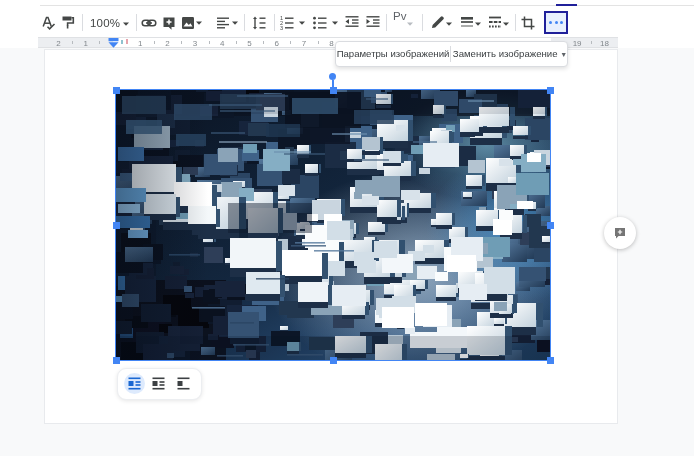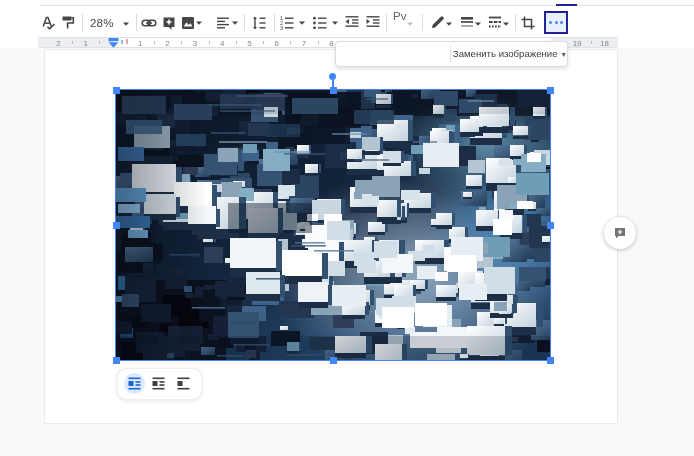--- a/index.html
+++ b/index.html
@@ -14,21 +14,21 @@
       <path d="M2.2 11.5 L5.5 2.5 L7 2.5 L10.3 11.5" stroke="#444746" stroke-width="1.5" fill="none"></path>
       <path d="M3.6 8.2 L8.9 8.2" stroke="#444746" stroke-width="1.5"></path>
       <path d="M6.5 11.8 L8.6 13.9 L13.5 9" stroke="#444746" stroke-width="1.5" fill="none"></path>
     </svg>
 <svg style="position:absolute;left:59.5px;top:14.0px" width="16" height="16" viewBox="0 0 16 16">
       <path d="M2.5 2.5 H11.5 V6.5 H2.5 Z" fill="#444746"></path>
       <path d="M11.5 3.8 H13.3 V9 H7.6 V12" stroke="#444746" stroke-width="1.6" fill="none"></path>
       <path d="M6.8 11.5 h1.6 v3 h-1.6 z" fill="#444746"></path>
     </svg>
 <div style="position:absolute;left:81.5px;top:14px;width:1px;height:17px;background:#dadce0"></div>
-<div style="position:absolute;left:90px;top:16.5px;font-size:11.5px;color:#444746;letter-spacing:0.2px">28%</div>
+<div style="position:absolute;left:90px;top:16.5px;font-size:11.5px;color:#444746;letter-spacing:0.2px">100%</div>
 <svg style="position:absolute;left:122.0px;top:20.5px" width="8" height="6" viewBox="0 0 8 6">
       <path d="M1 1.5 L4 4.8 L7 1.5 Z" fill="#444746"></path>
     </svg>
 <div style="position:absolute;left:136.0px;top:14px;width:1px;height:17px;background:#dadce0"></div>
 <svg style="position:absolute;left:140.5px;top:15.0px" width="16" height="16" viewBox="0 0 16 16">
       <g stroke="#444746" stroke-width="1.5" fill="none">
         <rect x="1.2" y="5.2" width="8" height="5.6" rx="2.8"></rect>
         <rect x="6.8" y="5.2" width="8" height="5.6" rx="2.8"></rect>
         <path d="M5 8 H11"></path>
       </g>
@@ -1004,15 +1004,16 @@
         <path d="M0.5 11.7 H12.5"></path>
       </g>
       <rect x="0.5" y="4" width="5" height="5" fill="#3c4043"></rect>
     </svg>
 <div style="position:absolute;left:604px;top:217px;width:32px;height:32px;border-radius:50%;background:#fff;box-shadow:0 1px 4px rgba(0,0,0,0.25)"></div>
 <svg style="position:absolute;left:614px;top:227px" width="12" height="12" viewBox="0 0 12 12">
       <path d="M1 1 h10 v8 h-6.5 l-2.5 2.5 v-2.5 h-1 z" fill="#757575"></path>
       <path d="M6 2.8 v4.4 M3.8 5 h4.4" stroke="#fff" stroke-width="1.2"></path>
     </svg>
 <div style="position:absolute;left:335px;top:41px;width:233px;height:26px;background:#fff;border:1px solid #dadce0;border-radius:4px;box-shadow:0 2px 4px rgba(0,0,0,0.12);box-sizing:border-box">
+<div style="position:absolute;left:0;top:0;width:114px;height:24px;line-height:24px;text-align:center;font-size:9.6px;color:#3c4043;white-space:nowrap">Параметры изображений</div>
 <div style="position:absolute;left:114px;top:4px;width:1px;height:16px;background:#dadce0"></div>
 <div style="position:absolute;left:115px;top:0;width:118px;height:24px;line-height:24px;text-align:center;font-size:9.6px;color:#3c4043;white-space:nowrap">Заменить изображение <span style="font-size:7px;color:#5f6368">▼</span></div>
 </div>
 </div>
 </body></html>

